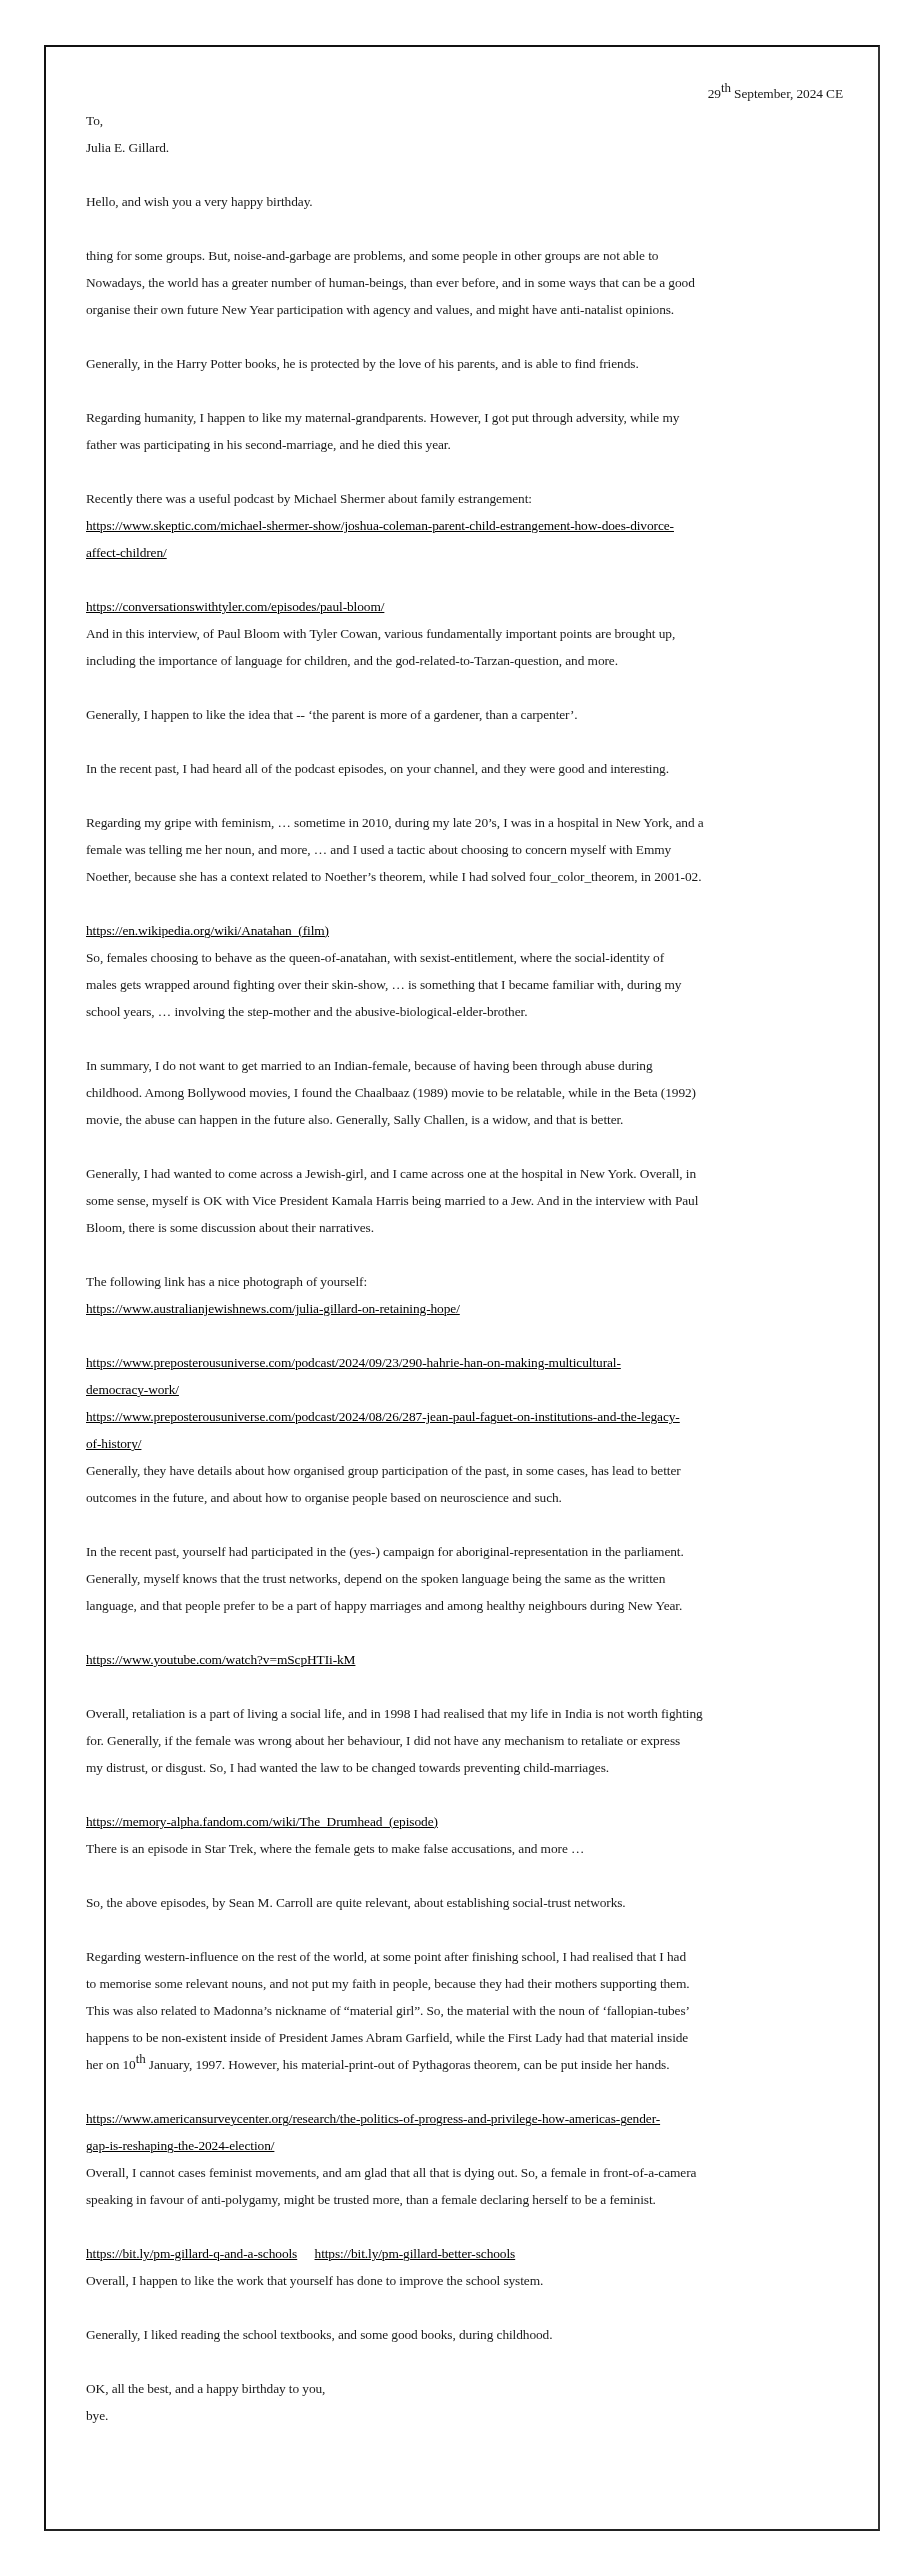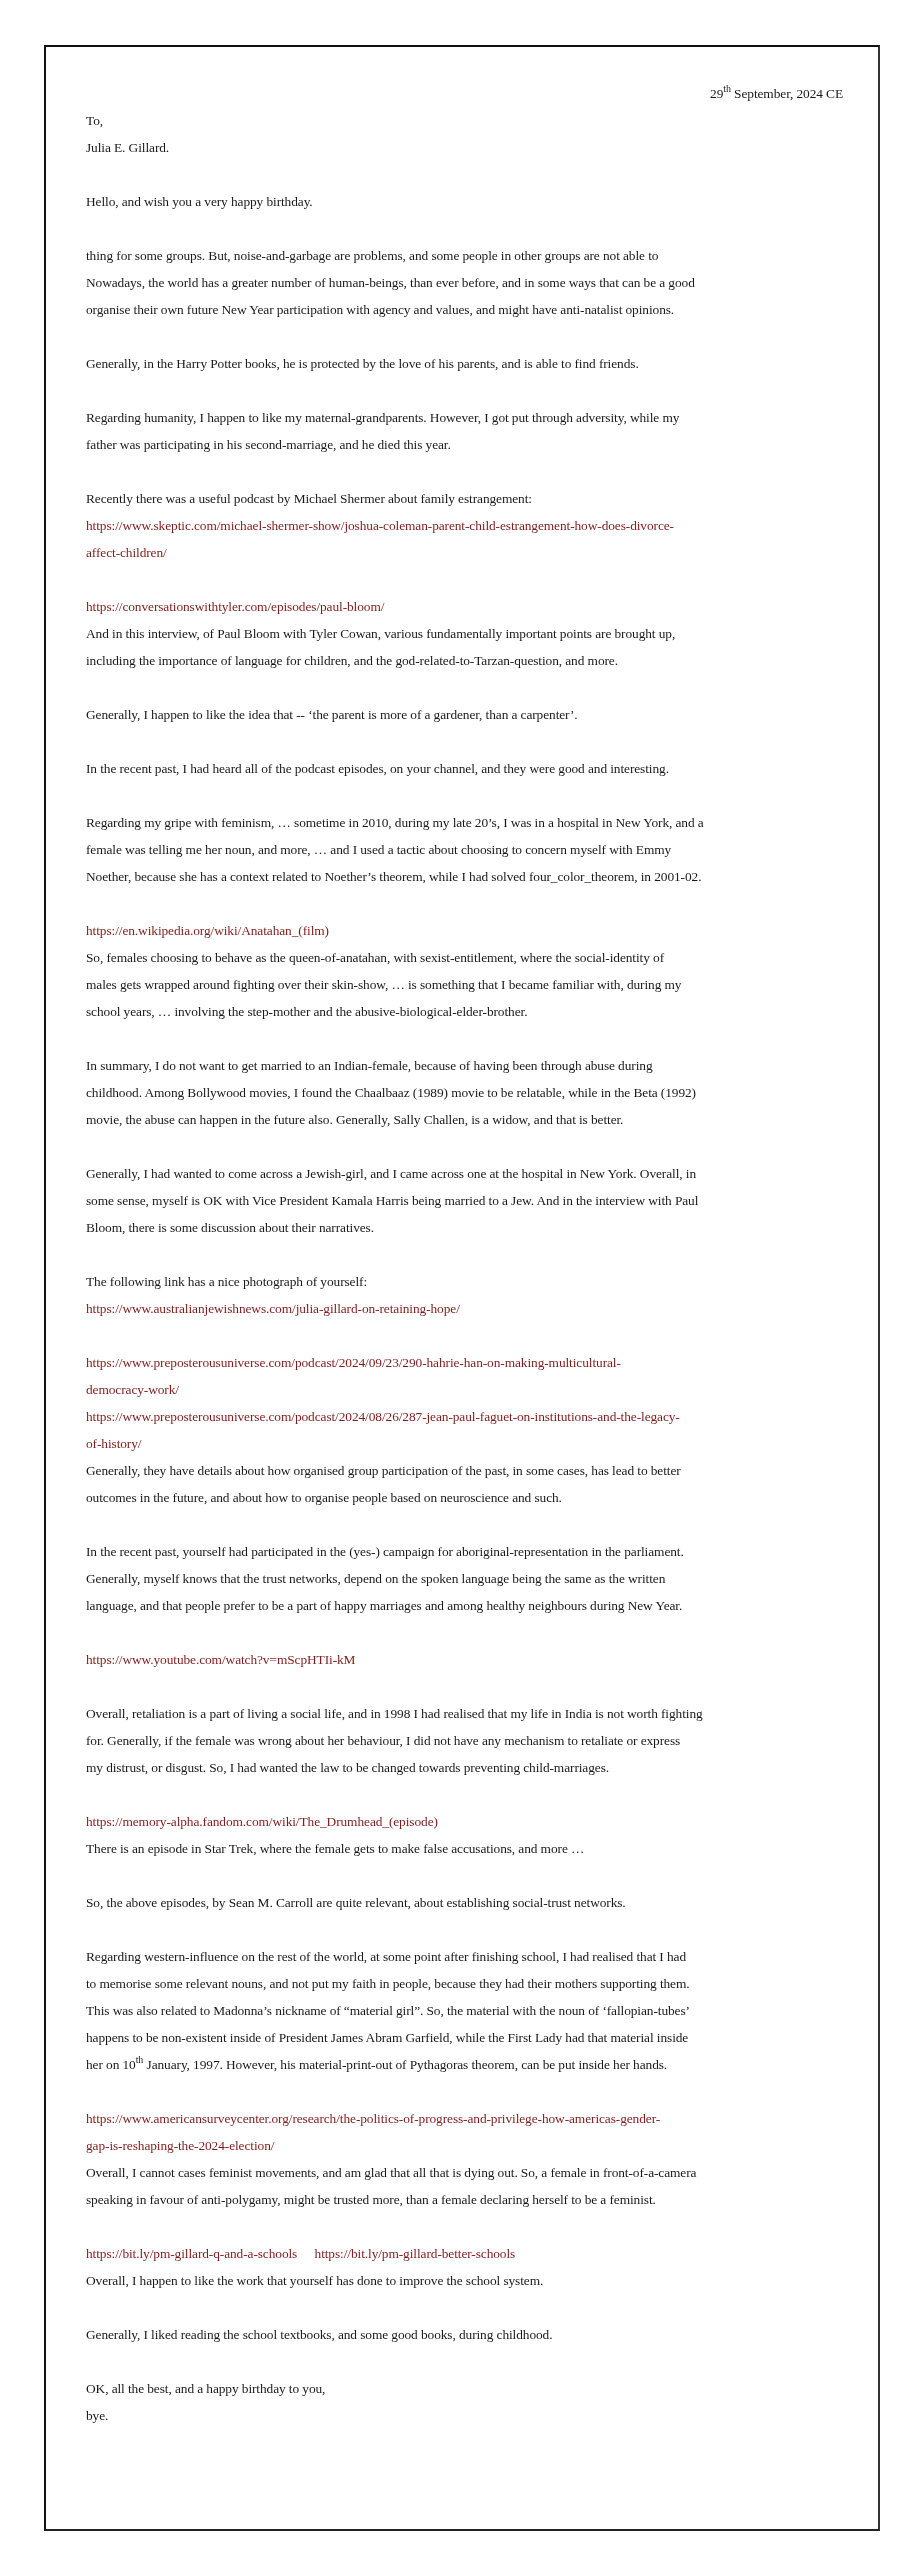--- a/index.html
+++ b/index.html
@@ -24,25 +24,26 @@
     letter-spacing: -0.1px;
   }
   .line {
     height: 27px;
     line-height: 27px;
     white-space: nowrap;
   }
   .line.right { text-align: right; width: 757px; }
   .blank { height: 27px; }
   a.link {
-    color: #7f1d1d;
+    color: #000000;
+    text-decoration: underline;
     text-decoration-thickness: 0.7px;
     text-underline-offset: 1.4px;
   }
-  sup { font-size: 10px; line-height: 0; position: relative; top: -0.7px; }
+  sup { font-size: 13px; line-height: 0; position: relative; top: -0.7px; }
   .gap { display: inline-block; width: 17.3px; }
 </style>
 </head>
 <body>
 
 <div class="page">
   <div class="content">
 
     <div class="line right"><span>29</span><sup>th</sup><span> September, 2024 CE</span></div>
     <div class="line">To,</div>

